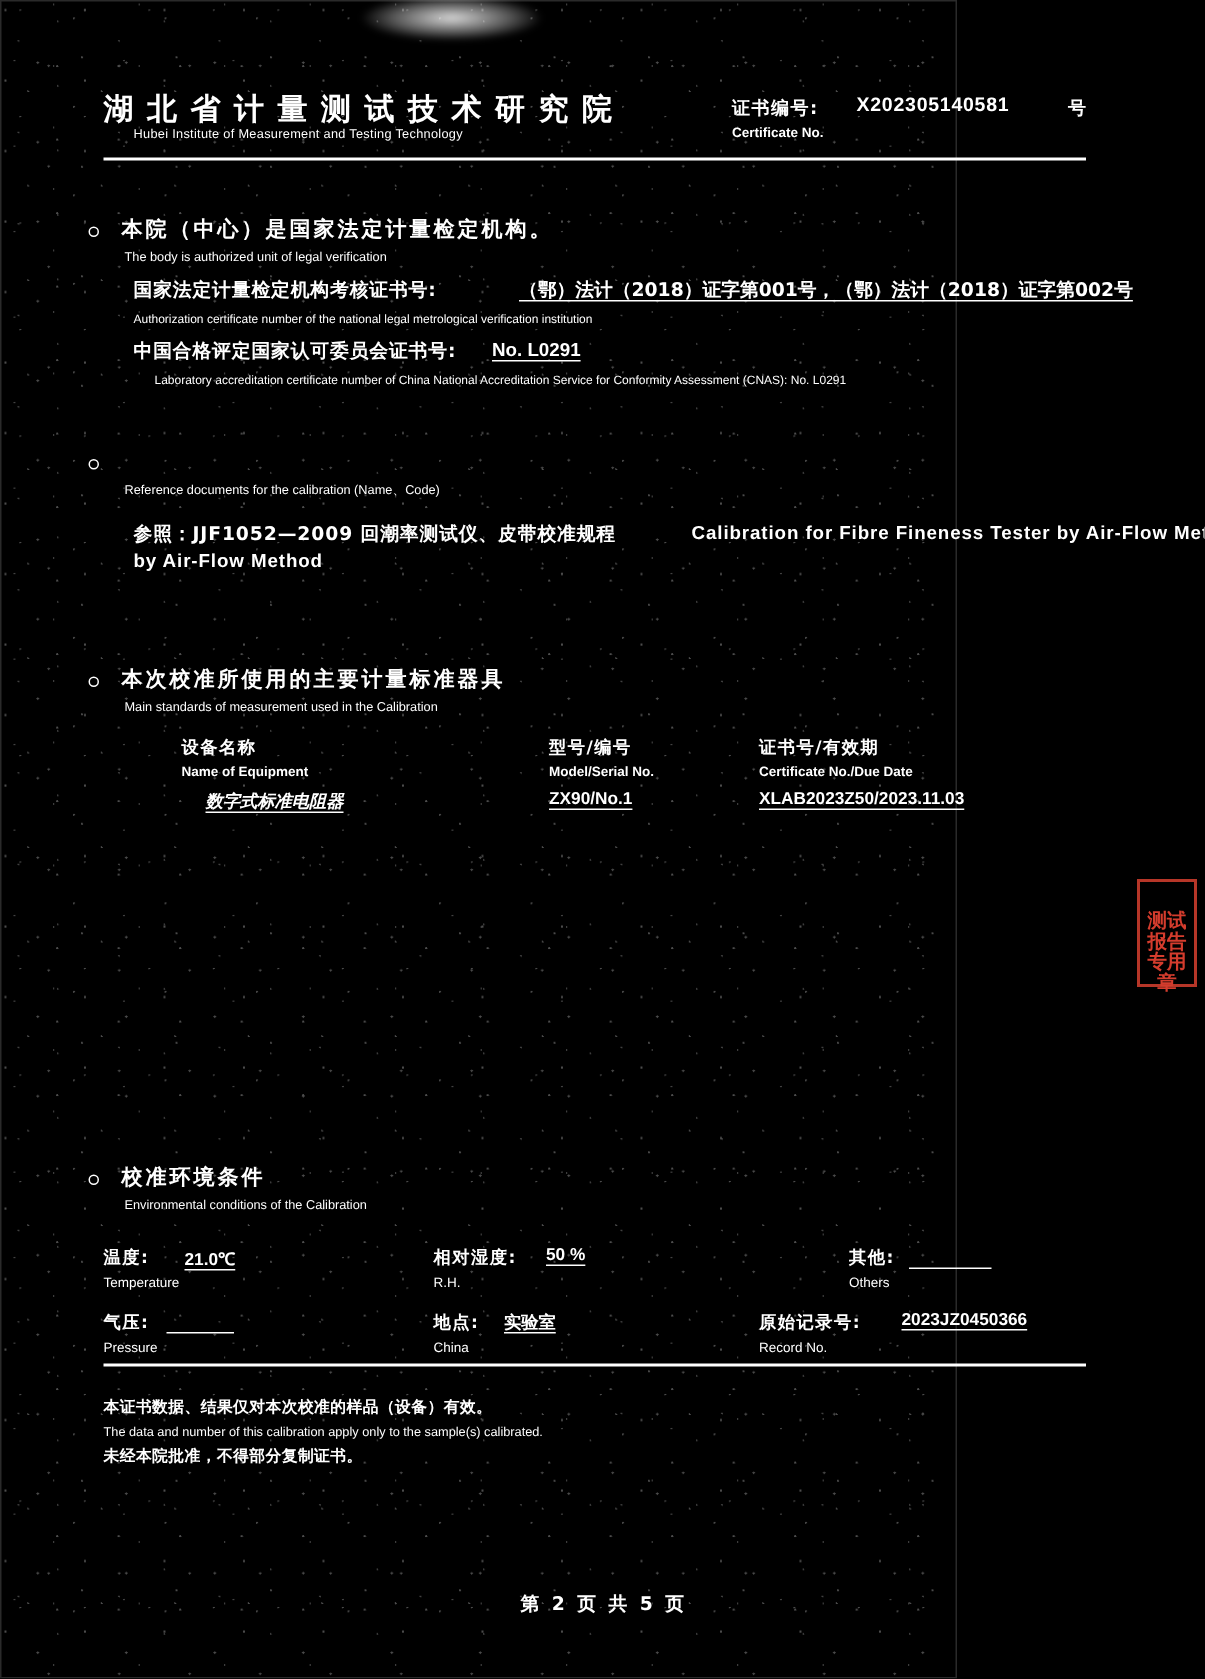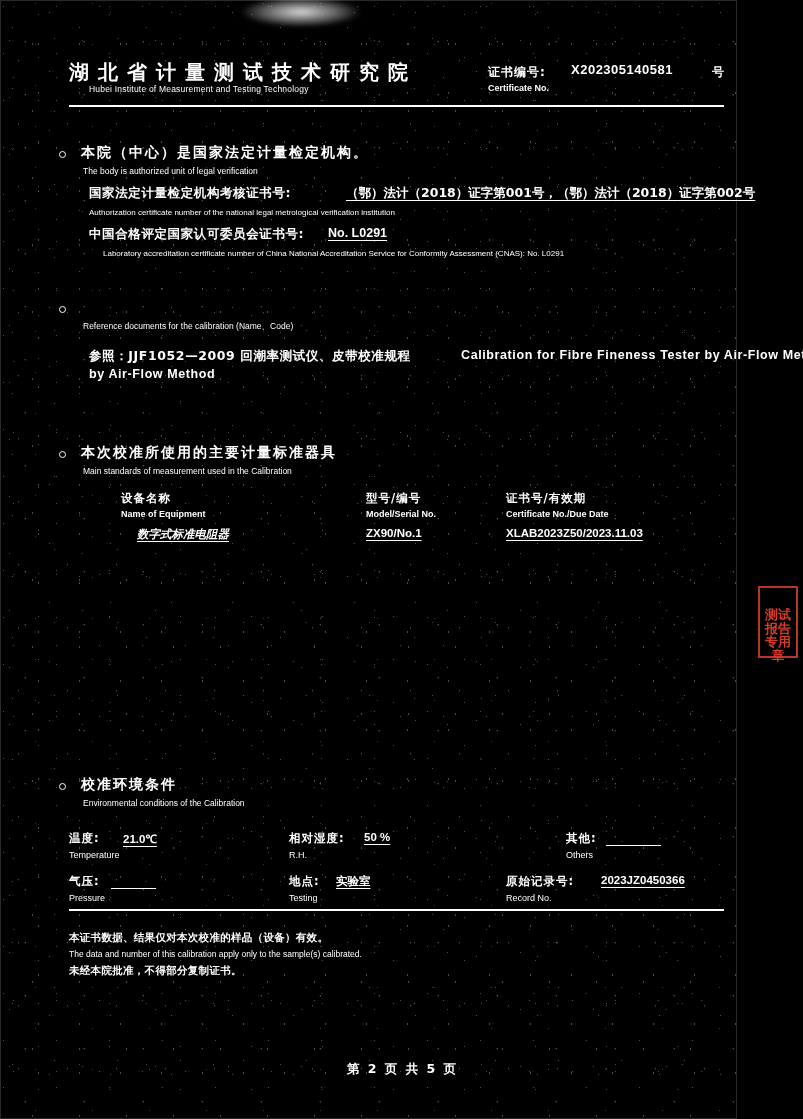--- a/index.html
+++ b/index.html
@@ -11,21 +11,21 @@
     width: 803px;
     height: 1119px;
     position: relative;
     font-family: "Liberation Sans", sans-serif;
     color: #ffffff;
     overflow: hidden;
   }
   .page {
     position: absolute;
     left: 0; top: 0;
-    width: 737px;
+    width: 638px;
     height: 1119px;
     background: #000;
     border: 1px solid #2a2a2a;
     box-sizing: border-box;
   }
   
   .noise {
     position: absolute;
     left: 0; top: 0; right: 0; bottom: 0;
     pointer-events: none;
@@ -319,21 +319,21 @@
   <div class="env-lab-cn cn" style="left:565px; top:830px;">其他:</div>
   <div class="env-blank" style="left:605px; top:843px; width:55px;"></div>
   <div class="env-lab-en" style="left:565px; top:849px;">Others</div>
 
   <div class="env-lab-cn cn" style="left:68px; top:873px;">气压:</div>
   <div class="env-blank" style="left:110px; top:886px; width:45px;"></div>
   <div class="env-lab-en" style="left:68px; top:892px;">Pressure</div>
 
   <div class="env-lab-cn cn" style="left:288px; top:873px;">地点:</div>
   <div class="env-val cn" style="left:335px; top:873px;">实验室</div>
-  <div class="env-lab-en" style="left:288px; top:892px;">Testing</div>
+  <div class="env-lab-en" style="left:288px; top:892px;">China</div>
 
   <div class="env-lab-cn cn" style="left:505px; top:873px;">原始记录号:</div>
   <div class="env-val" style="left:600px; top:873px;">2023JZ0450366</div>
   <div class="env-lab-en" style="left:505px; top:892px;">Record No.</div>
 
   <div class="rule rule-bottom"></div>
 
   <div class="note-cn cn" style="left:68px; top:930px;">本证书数据、结果仅对本次校准的样品（设备）有效。</div>
   <div class="note-en" style="left:68px; top:948px;">The data and number of this calibration apply only to the sample(s) calibrated.</div>
   <div class="note-cn cn" style="left:68px; top:963px;">未经本院批准，不得部分复制证书。</div>

